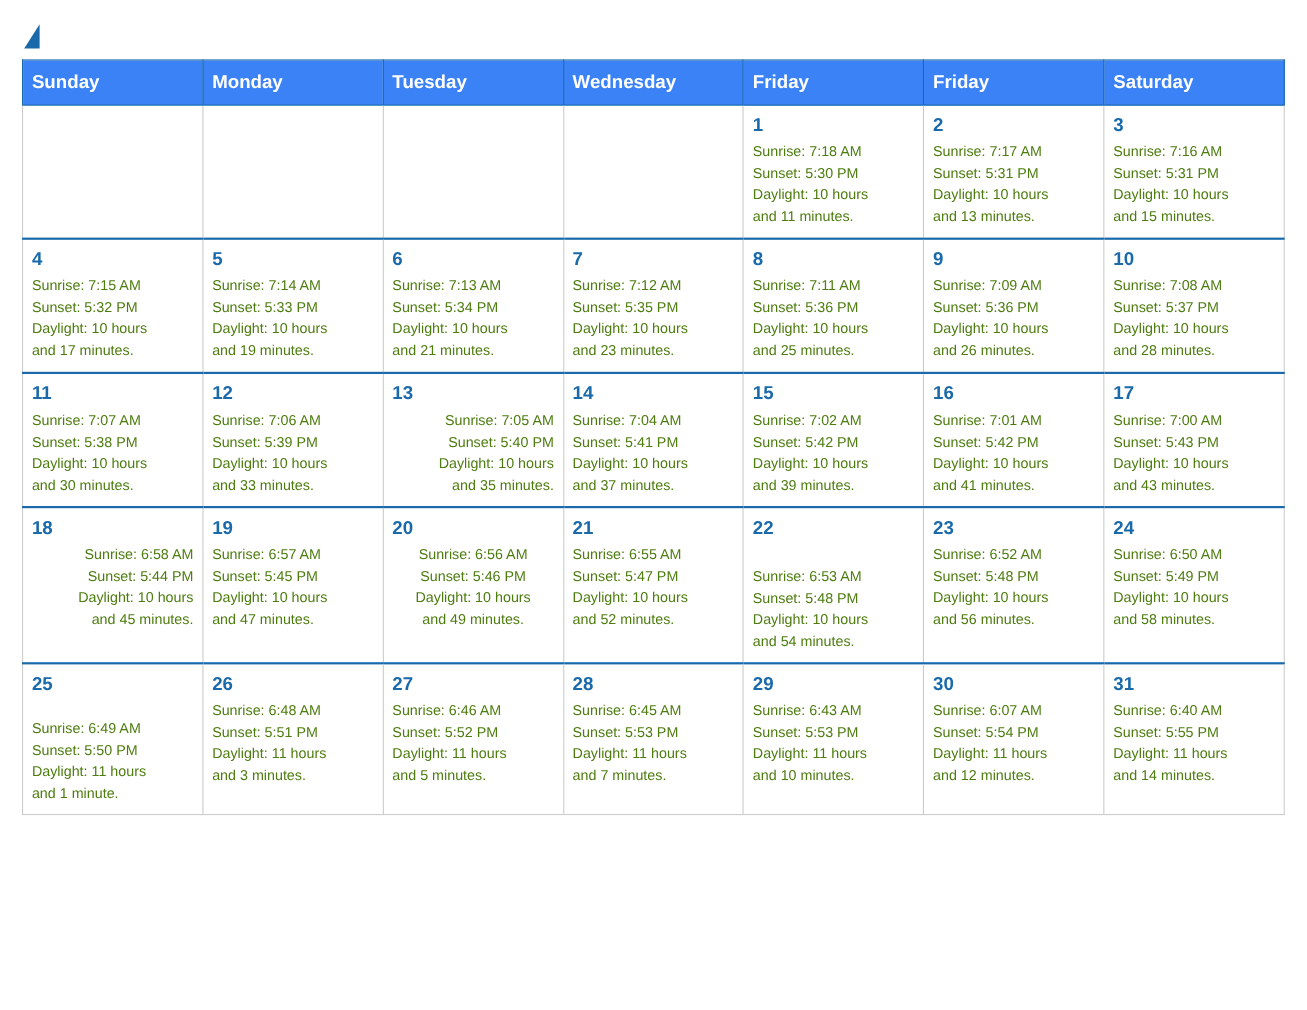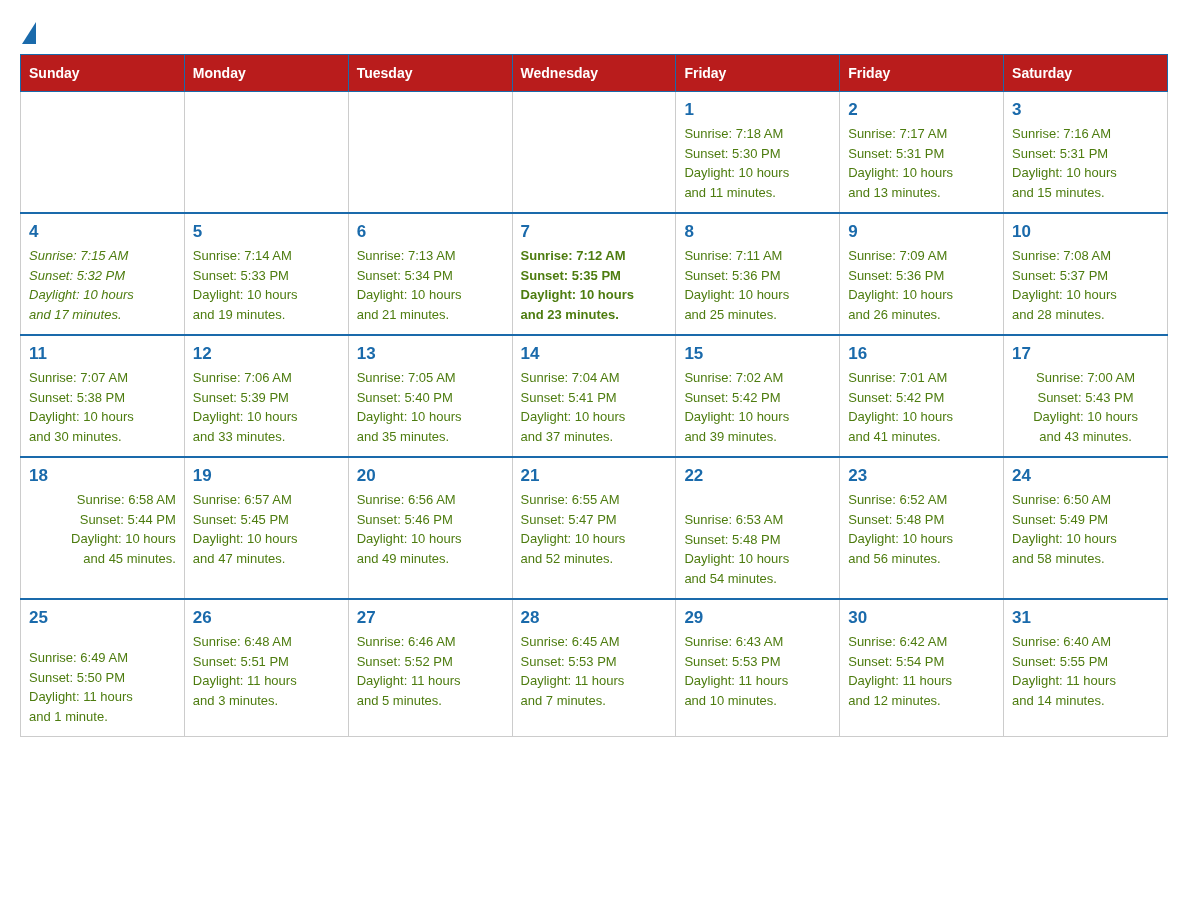--- a/index.html
+++ b/index.html
@@ -58,23 +58,23 @@
       font-size: 22px;
       color: #444;
       margin-top: 4px;
     }
     .calendar {
       width: 100%;
       border-collapse: collapse;
       margin-top: 8px;
     }
     .calendar thead th {
-      background-color: #b91c1c;
+      background-color: #3b82f6;
       color: #fff;
-      font-size: 14px;
+      font-size: 17px;
       font-weight: bold;
       padding: 10px 8px;
       text-align: left;
       border: 1px solid #1a6aab;
     }
     .calendar tbody td {
       vertical-align: top;
       padding: 8px 8px 10px 8px;
       border: 1px solid #ccc;
       font-size: 13.5px;
@@ -163,42 +163,42 @@
           <span class="day-number">3</span>
           <div class="day-info" style="white-space: pre-line;">Sunrise: 7:16 AM
 Sunset: 5:31 PM
 Daylight: 10 hours
 and 15 minutes.</div>
         </td>
       </tr>
       <tr>
         <td>
           <span class="day-number">4</span>
-          <div class="day-info" style="white-space: pre-line; font-style: italic;">Sunrise: 7:15 AM
+          <div class="day-info" style="white-space: pre-line;">Sunrise: 7:15 AM
 Sunset: 5:32 PM
 Daylight: 10 hours
 and 17 minutes.</div>
         </td>
         <td>
           <span class="day-number">5</span>
           <div class="day-info" style="white-space: pre-line;">Sunrise: 7:14 AM
 Sunset: 5:33 PM
 Daylight: 10 hours
 and 19 minutes.</div>
         </td>
         <td>
           <span class="day-number">6</span>
           <div class="day-info" style="white-space: pre-line;">Sunrise: 7:13 AM
 Sunset: 5:34 PM
 Daylight: 10 hours
 and 21 minutes.</div>
         </td>
         <td>
           <span class="day-number">7</span>
-          <div class="day-info" style="white-space: pre-line; font-weight: bold;">Sunrise: 7:12 AM
+          <div class="day-info" style="white-space: pre-line;">Sunrise: 7:12 AM
 Sunset: 5:35 PM
 Daylight: 10 hours
 and 23 minutes.</div>
         </td>
         <td>
           <span class="day-number">8</span>
           <div class="day-info" style="white-space: pre-line;">Sunrise: 7:11 AM
 Sunset: 5:36 PM
 Daylight: 10 hours
 and 25 minutes.</div>
@@ -228,21 +228,21 @@
         </td>
         <td>
           <span class="day-number">12</span>
           <div class="day-info" style="white-space: pre-line;">Sunrise: 7:06 AM
 Sunset: 5:39 PM
 Daylight: 10 hours
 and 33 minutes.</div>
         </td>
         <td>
           <span class="day-number">13</span>
-          <div class="day-info" style="white-space: pre-line;">Sunrise: 7:05 AM
+          <div class="day-info" style="white-space: pre-line; text-align: right;">Sunrise: 7:05 AM
 Sunset: 5:40 PM
 Daylight: 10 hours
 and 35 minutes.</div>
         </td>
         <td>
           <span class="day-number">14</span>
           <div class="day-info" style="white-space: pre-line;">Sunrise: 7:04 AM
 Sunset: 5:41 PM
 Daylight: 10 hours
 and 37 minutes.</div>
@@ -256,21 +256,21 @@
         </td>
         <td>
           <span class="day-number">16</span>
           <div class="day-info" style="white-space: pre-line;">Sunrise: 7:01 AM
 Sunset: 5:42 PM
 Daylight: 10 hours
 and 41 minutes.</div>
         </td>
         <td>
           <span class="day-number">17</span>
-          <div class="day-info" style="white-space: pre-line; text-align: center;">Sunrise: 7:00 AM
+          <div class="day-info" style="white-space: pre-line;">Sunrise: 7:00 AM
 Sunset: 5:43 PM
 Daylight: 10 hours
 and 43 minutes.</div>
         </td>
       </tr>
       <tr>
         <td>
           <span class="day-number">18</span>
           <div class="day-info" style="white-space: pre-line; text-align: right;">Sunrise: 6:58 AM
 Sunset: 5:44 PM
@@ -279,21 +279,21 @@
         </td>
         <td>
           <span class="day-number">19</span>
           <div class="day-info" style="white-space: pre-line;">Sunrise: 6:57 AM
 Sunset: 5:45 PM
 Daylight: 10 hours
 and 47 minutes.</div>
         </td>
         <td>
           <span class="day-number">20</span>
-          <div class="day-info" style="white-space: pre-line;">Sunrise: 6:56 AM
+          <div class="day-info" style="white-space: pre-line; text-align: center;">Sunrise: 6:56 AM
 Sunset: 5:46 PM
 Daylight: 10 hours
 and 49 minutes.</div>
         </td>
         <td>
           <span class="day-number">21</span>
           <div class="day-info" style="white-space: pre-line;">Sunrise: 6:55 AM
 Sunset: 5:47 PM
 Daylight: 10 hours
 and 52 minutes.</div>
@@ -351,21 +351,21 @@
         </td>
         <td>
           <span class="day-number">29</span>
           <div class="day-info" style="white-space: pre-line;">Sunrise: 6:43 AM
 Sunset: 5:53 PM
 Daylight: 11 hours
 and 10 minutes.</div>
         </td>
         <td>
           <span class="day-number">30</span>
-          <div class="day-info" style="white-space: pre-line;">Sunrise: 6:42 AM
+          <div class="day-info" style="white-space: pre-line;">Sunrise: 6:07 AM
 Sunset: 5:54 PM
 Daylight: 11 hours
 and 12 minutes.</div>
         </td>
         <td>
           <span class="day-number">31</span>
           <div class="day-info" style="white-space: pre-line;">Sunrise: 6:40 AM
 Sunset: 5:55 PM
 Daylight: 11 hours
 and 14 minutes.</div>

